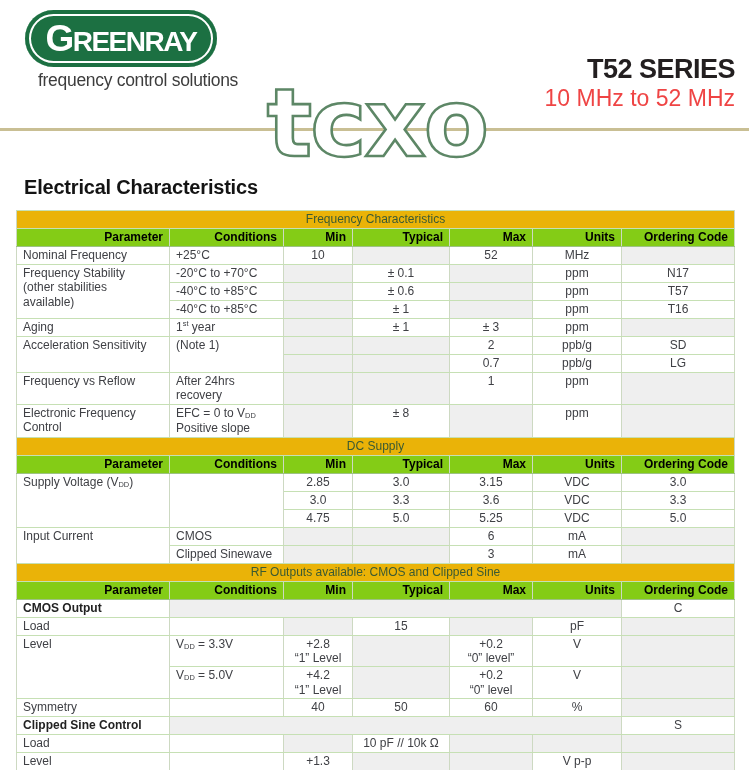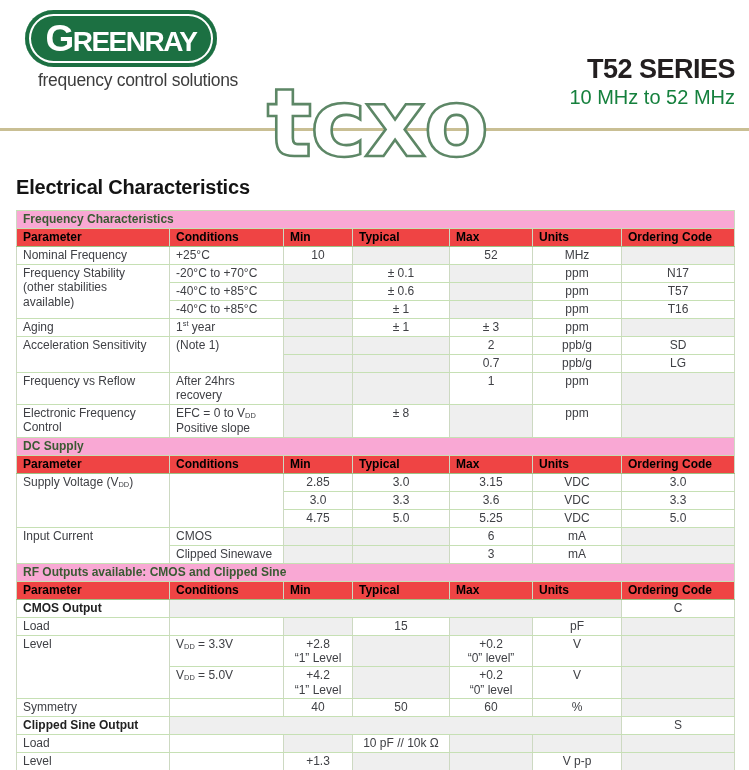--- a/index.html
+++ b/index.html
@@ -20,44 +20,44 @@
     color:#fff;font-weight:bold;font-size:28px;letter-spacing:-1.5px;
     line-height:1;padding-top:2px;
   }
   .logo-text::first-letter{font-size:1.32em;}
   .tagline{
     position:absolute;left:38px;top:70px;width:220px;
     font-size:17.5px;color:#3d3d3d;letter-spacing:-0.3px;
   }
   .series{position:absolute;right:14px;top:55px;text-align:right;}
   .series-title{font-size:27px;font-weight:bold;color:#231f20;letter-spacing:-0.5px;line-height:1.1;}
-  .series-sub{font-size:20px;color:#15803d;line-height:1.2;}
+  .series-sub{font-size:23px;color:#ef4444;line-height:1.2;}
   .tan-rule{position:absolute;left:0;right:0;top:128px;height:3px;background:#c9bf94;}
   .emblem{position:absolute;left:258px;top:82px;width:238px;height:84px;overflow:visible;}
   
   h1.page-title{
-    margin:16px 0 11px 16px;font-size:20px;font-weight:bold;color:#141414;
+    margin:16px 0 11px 24px;font-size:20px;font-weight:bold;color:#141414;
     letter-spacing:-0.2px;
   }
   
   table.spec{
     margin-left:16px;width:718px;border-collapse:collapse;table-layout:fixed;
     font-size:12px;color:#3f4045;border:1px solid #94bb78;
   }
   table.spec td{
     border:1px solid #cdd9c2;border-top:1px solid #c6e0b4;border-bottom:1px solid #c6e0b4;
     padding:1px 6px;vertical-align:top;line-height:1.2;height:15px;
     overflow:hidden;
   }
   td.sec{
-    background:#f9a8d4;color:#3a5a33;font-weight:bold;text-align:left;
+    background:#eab308;color:#3a5a33;font-weight:normal;text-align:center;
     border:1px solid #b7d9a9;border-top:2px solid #ffffff;padding:1px 2px;
   }
   tr.colhdr td{
-    background:#ef4444;color:#000;font-weight:bold;text-align:left;
+    background:#84cc16;color:#000;font-weight:bold;text-align:right;
     border-top:1px solid #ffffff;border-bottom:1px solid #9dc284;margin-top:18px;
   }
   td.c0,td.c1{text-align:left;}
   td.c2,td.c3,td.c4,td.c5,td.c6{text-align:center;}
   td.shade{background:#efefef;}
   td.b{font-weight:bold;color:#222;}
   sub{font-size:0.62em;vertical-align:-0.2em;letter-spacing:0;text-align:center;}
   sup{font-size:0.62em;}
 </style>
 </head>
@@ -278,21 +278,21 @@
       <tr>
         <td class="c0">Symmetry</td>
         <td class="c1"></td>
         <td class="c2">40</td>
         <td class="c3">50</td>
         <td class="c4">60</td>
         <td class="c5">%</td>
         <td class="c6 shade"></td>
       </tr>
       <tr>
-        <td class="c0 b">Clipped Sine Output</td>
+        <td class="c0 b">Clipped Sine Control</td>
         <td class="c1 shade" colspan="5"></td>
         <td class="c6">S</td>
       </tr>
       <tr>
         <td class="c0">Load</td>
         <td class="c1"></td>
         <td class="c2 shade"></td>
         <td class="c3">10 pF // 10k Ω</td>
         <td class="c4 shade"></td>
         <td class="c5 shade"></td>

